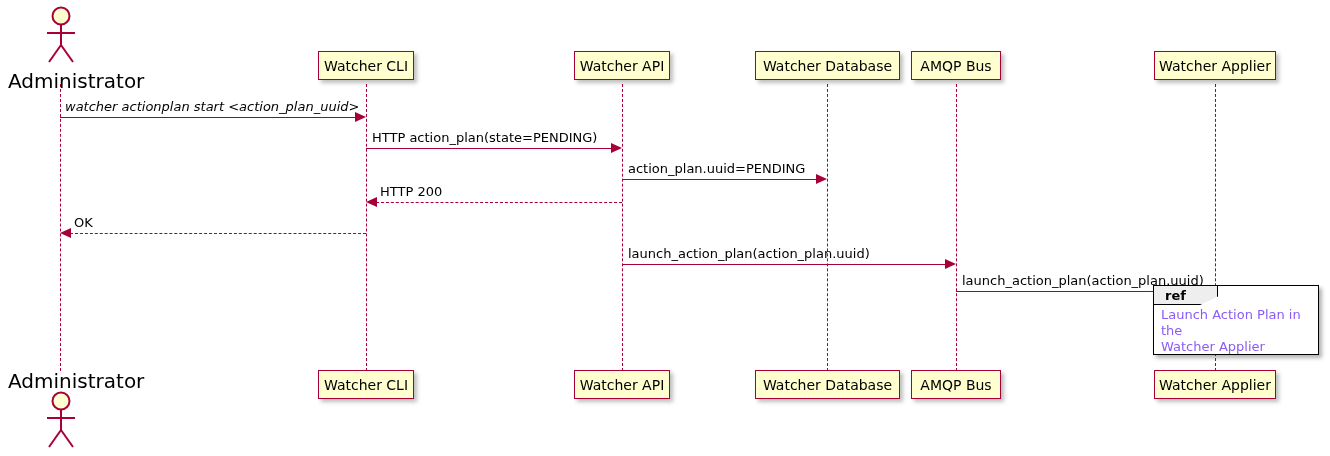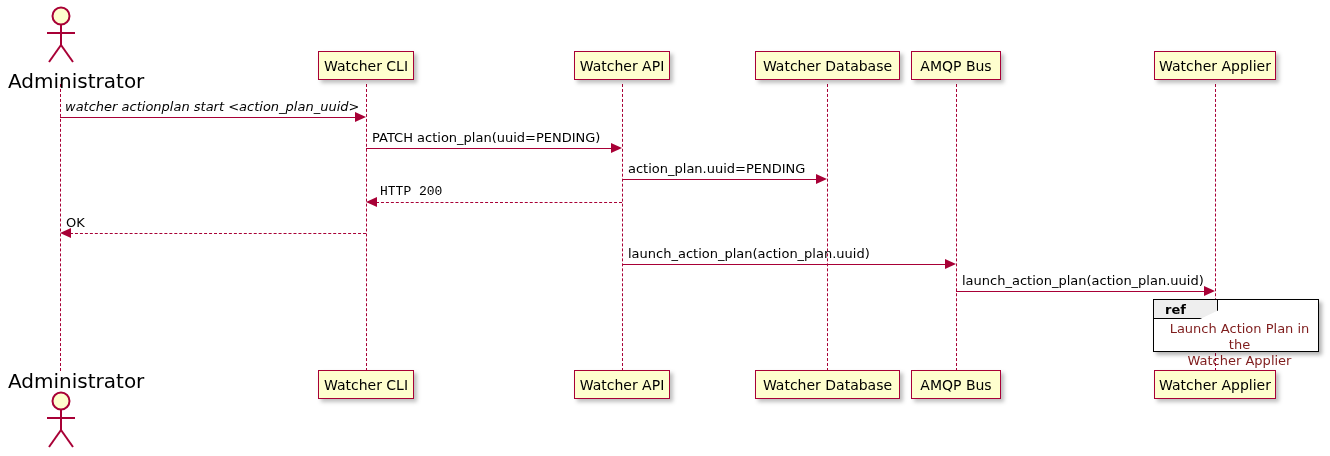--- a/index.html
+++ b/index.html
@@ -120,25 +120,24 @@
     font-weight: bold;
     font-size: 13px;
     color: #000000;
     padding-left: 11px;
     line-height: 1;
   }
   .ref-body {
     position: absolute;
     left: 7px;
     top: 21px;
-    color: #7f1d1d;
+    color: #8b5cf6;
     font-size: 13px;
     line-height: 16px;
     white-space: pre-line;
-    text-align: center;
   }
 </style>
 </head>
 <body>
 
 <div id="canvas">
 
   <div class="lifeline" style="left:60px; top:84px; height:287px;"></div>
   <div class="lifeline" style="left:366px; top:84px; height:287px;"></div>
   <div class="lifeline" style="left:622px; top:84px; height:287px;"></div>
@@ -181,54 +180,54 @@
 
   <div class="msg right" style="left:60px; top:117px; width:306px;">
     <div class="line" style="width:296px;"></div>
     <div class="head" style="left:295px;"></div>
     <div class="caption" style="left:5px;font-style:italic;">watcher actionplan start &lt;action_plan_uuid&gt;</div>
   </div>
 
   <div class="msg right" style="left:366px; top:148px; width:256px;">
     <div class="line" style="width:246px;"></div>
     <div class="head" style="left:245px;"></div>
-    <div class="caption" style="left:6px;">PATCH action_plan(uuid=PENDING)</div>
+    <div class="caption" style="left:6px;">HTTP action_plan(state=PENDING)</div>
   </div>
 
   <div class="msg right" style="left:622px; top:179px; width:205px;">
     <div class="line" style="width:195px;"></div>
     <div class="head" style="left:194px;"></div>
     <div class="caption" style="left:6px;">action_plan.uuid=PENDING</div>
   </div>
 
   <div class="msg left dashed" style="left:366px; top:202px; width:256px;">
     <div class="line" style="left:10px; width:246px;"></div>
     <div class="head" style="left:0px;"></div>
-    <div class="caption" style="left:14px;font-family:Liberation Mono, monospace;">HTTP 200</div>
+    <div class="caption" style="left:14px;">HTTP 200</div>
   </div>
 
   <div class="msg left dashed" style="left:60px; top:233px; width:306px;">
     <div class="line" style="left:10px; width:296px;"></div>
     <div class="head" style="left:0px;"></div>
-    <div class="caption" style="left:6px;">OK</div>
+    <div class="caption" style="left:14px;">OK</div>
   </div>
 
   <div class="msg right" style="left:622px; top:264px; width:334px;">
     <div class="line" style="width:324px;"></div>
     <div class="head" style="left:323px;"></div>
     <div class="caption" style="left:6px;">launch_action_plan(action_plan.uuid)</div>
   </div>
 
   <div class="msg right" style="left:956px; top:291px; width:259px;">
     <div class="line" style="width:249px;"></div>
     <div class="head" style="left:248px;"></div>
     <div class="caption" style="left:6px;">launch_action_plan(action_plan.uuid)</div>
   </div>
 
-  <div class="ref-box" style="left:1153px; top:299px; width:166px; height:53px;">
+  <div class="ref-box" style="left:1153px; top:285px; width:166px; height:70px;">
     <div class="ref-tab" style="width:64px;">
       <span class="ref-tab-label">ref</span>
     </div>
     <div class="ref-body">Launch Action Plan in the
 Watcher Applier</div>
   </div>
 
   <div class="actor-label" style="left:8px; top:371px;">Administrator</div>
   <div class="actor-wrap" style="left:36px; top:389px; width:50px; height:62px;">
     <svg width="50" height="62" viewBox="0 0 50 62">

